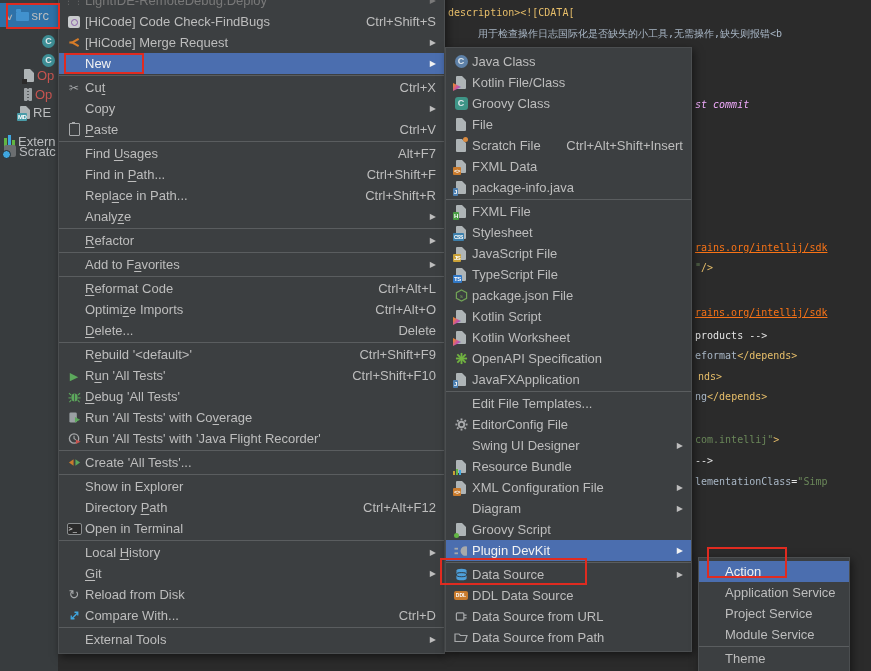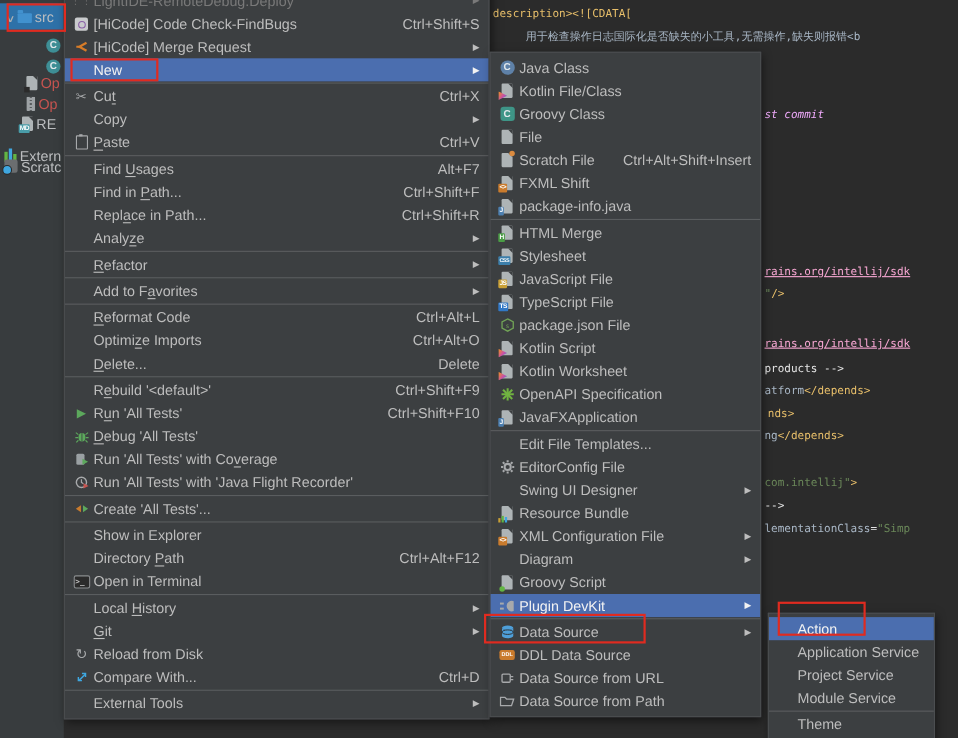--- a/index.html
+++ b/index.html
@@ -9,21 +9,21 @@
     font-family:"Liberation Sans",sans-serif;
     -webkit-font-smoothing:antialiased;
   }
   
   #tree-strip{position:absolute;left:0;top:0;width:58px;height:671px;background:#383C3E;overflow:hidden;z-index:5;}
   .tree-sel{position:absolute;left:0;width:58px;height:24px;background:#2E71A8;}
   .trow{position:absolute;display:flex;align-items:center;gap:3px;height:18px;font-size:13px;color:#BBBDBF;white-space:nowrap;}
   
   .cline{position:absolute;font-family:"DejaVu Sans Mono",monospace;font-size:10px;line-height:16px;white-space:pre;z-index:1;}
   .s-tag{color:#E8BF6A;} .s-str{color:#6A8759;} .s-com{color:#e5e5e5;}
-  .s-plain{color:#A9B7C6;} .s-link{color:#f9a8d4;text-decoration:underline;}
+  .s-plain{color:#A9B7C6;} .s-link{color:#f97316;text-decoration:underline;}
   .s-itcom{color:#f0abfc;font-style:italic;}
   
   .menu{position:absolute;background:#3C3F41;border:1px solid #4B4E50;box-shadow:2px 3px 8px rgba(0,0,0,.5);padding:3px 0;box-sizing:border-box;}
   #context-menu{left:58px;top:-14px;width:387px;z-index:10;}
   #new-submenu{left:445px;top:47px;width:247px;z-index:20;}
   #devkit-submenu{left:698px;top:557px;width:152px;height:120px;z-index:30;overflow:hidden;}
   .mi{height:21px;display:flex;align-items:center;padding:0 8px 0 6px;font-size:13px;color:#BDBDBD;cursor:default;}
   .mi.sel{background:#4B6EAF;color:#F2F2F2;}
   .mi.dis{color:#797979;}
   .mi-icon{width:18px;height:14px;flex:none;display:flex;align-items:center;justify-content:center;margin-right:2px;}
@@ -63,21 +63,21 @@
 <body>
 
 <div id="editor-layer">
     <div class="cline" style="left: 448px; top: 5px;"><span class="s-tag">description&gt;&lt;![CDATA[</span></div>
     <div class="cline" style="left: 478px; top: 26px;"><span class="s-plain">用于检查操作日志国际化是否缺失的小工具,无需操作,缺失则报错&lt;b</span></div>
     <div class="cline" style="left: 695px; top: 97px;"><span class="s-itcom">st commit</span></div>
     <div class="cline" style="left: 695px; top: 240px;"><span class="s-link">rains.org/intellij/sdk</span></div>
     <div class="cline" style="left: 695px; top: 260px;"><span class="s-str">"</span><span class="s-tag">/&gt;</span></div>
     <div class="cline" style="left: 695px; top: 305px;"><span class="s-link">rains.org/intellij/sdk</span></div>
     <div class="cline" style="left: 695px; top: 328px;"><span class="s-com">products --&gt;</span></div>
-    <div class="cline" style="left: 695px; top: 348px;"><span class="s-plain">atform</span><span class="s-tag">&lt;/depends&gt;</span></div>
+    <div class="cline" style="left: 695px; top: 348px;"><span class="s-plain">eformat</span><span class="s-tag">&lt;/depends&gt;</span></div>
     <div class="cline" style="left: 698px; top: 369px;"><span class="s-tag">nds&gt;</span></div>
     <div class="cline" style="left: 695px; top: 389px;"><span class="s-plain">ng</span><span class="s-tag">&lt;/depends&gt;</span></div>
     <div class="cline" style="left: 695px; top: 432px;"><span class="s-str">com.intellij"</span><span class="s-tag">&gt;</span></div>
     <div class="cline" style="left: 695px; top: 453px;"><span class="s-com">--&gt;</span></div>
     <div class="cline" style="left: 695px; top: 474px;"><span class="s-plain">lementationClass</span><span class="s-com">=</span><span class="s-str">"Simp</span></div>
   </div>
 
 <div id="tree-strip">
     <div class="tree-sel" style="top: 3px;"></div>
     <div class="trow" style="left: 6px; top: 6px;">
@@ -420,40 +420,40 @@
       <span class="mi-label">Scratch File</span>
       <span class="mi-spacer"></span>
       <span class="mi-short">Ctrl+Alt+Shift+Insert</span>
     </div>
     <div class="mi">
       <span class="mi-icon">
         <span class="doc">
           <b class="bdg" style="background:#C97B2D">&lt;&gt;</b>
         </span>
       </span>
-      <span class="mi-label">FXML Shift</span>
+      <span class="mi-label">FXML Data</span>
       <span class="mi-spacer"></span>
     </div>
     <div class="mi">
       <span class="mi-icon">
         <span class="doc">
           <b class="bdg" style="background:#4C7FB0">J</b>
         </span>
       </span>
       <span class="mi-label">package-info.java</span>
       <span class="mi-spacer"></span>
     </div>
     <div class="msep"></div>
     <div class="mi">
       <span class="mi-icon">
         <span class="doc">
           <b class="bdg" style="background:#4A9C45">H</b>
         </span>
       </span>
-      <span class="mi-label">HTML Merge</span>
+      <span class="mi-label">FXML File</span>
       <span class="mi-spacer"></span>
     </div>
     <div class="mi">
       <span class="mi-icon">
         <span class="doc">
           <b class="bdg" style="background:#3C7FAB;font-size:5px">CSS</b>
         </span>
       </span>
       <span class="mi-label">Stylesheet</span>
       <span class="mi-spacer"></span>

